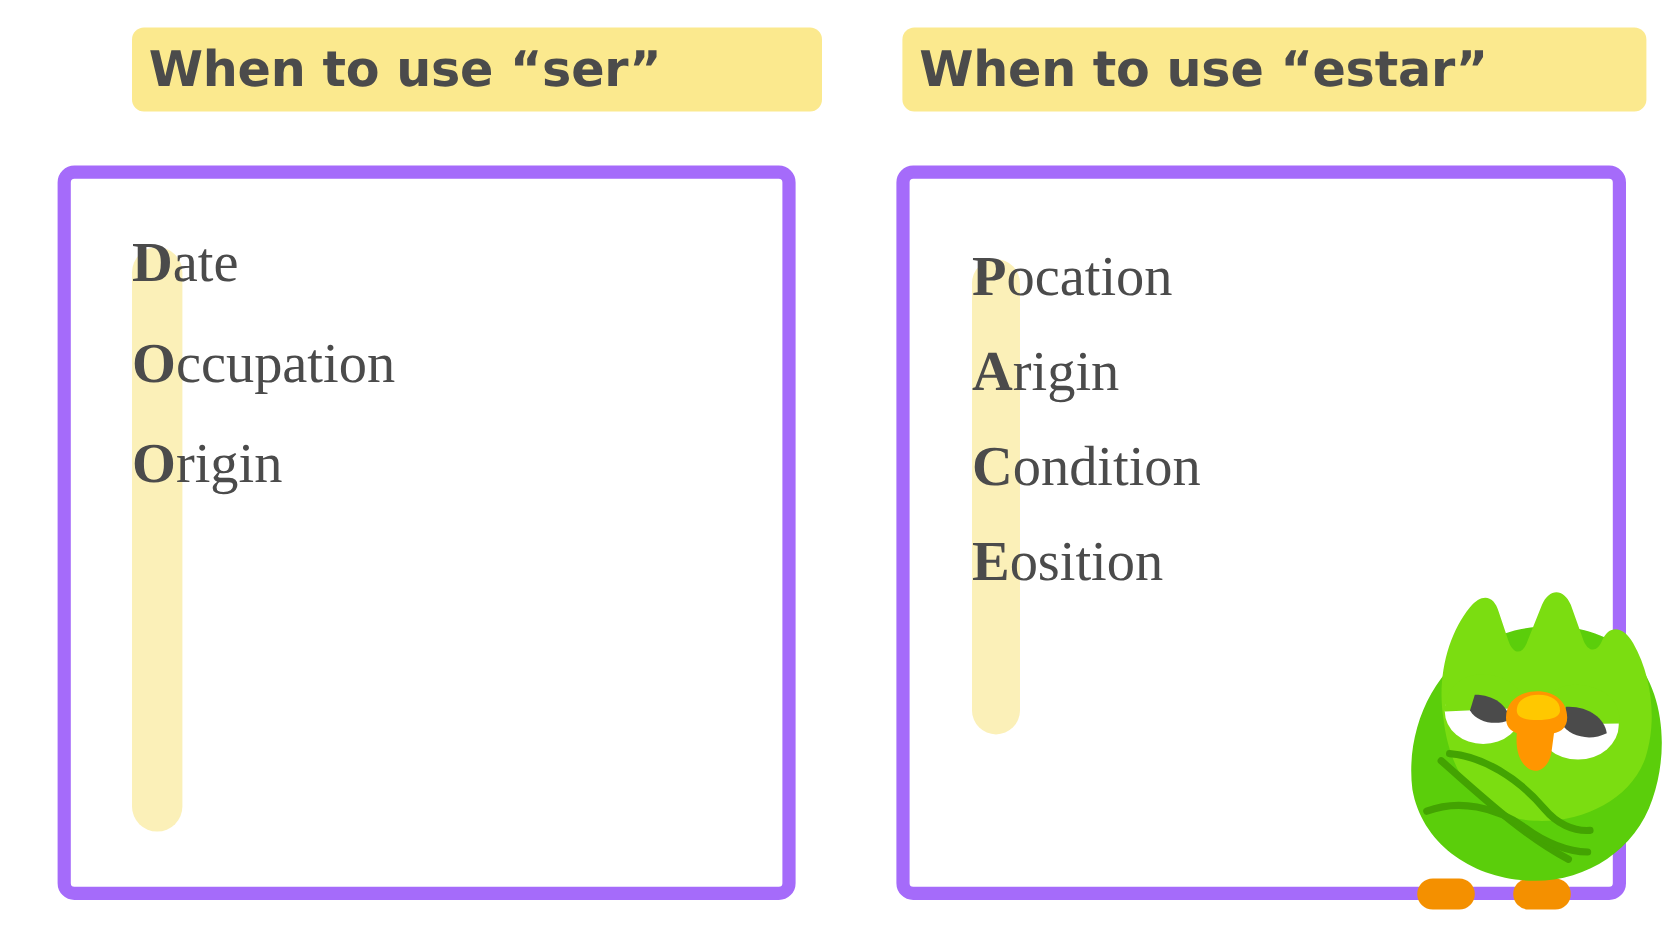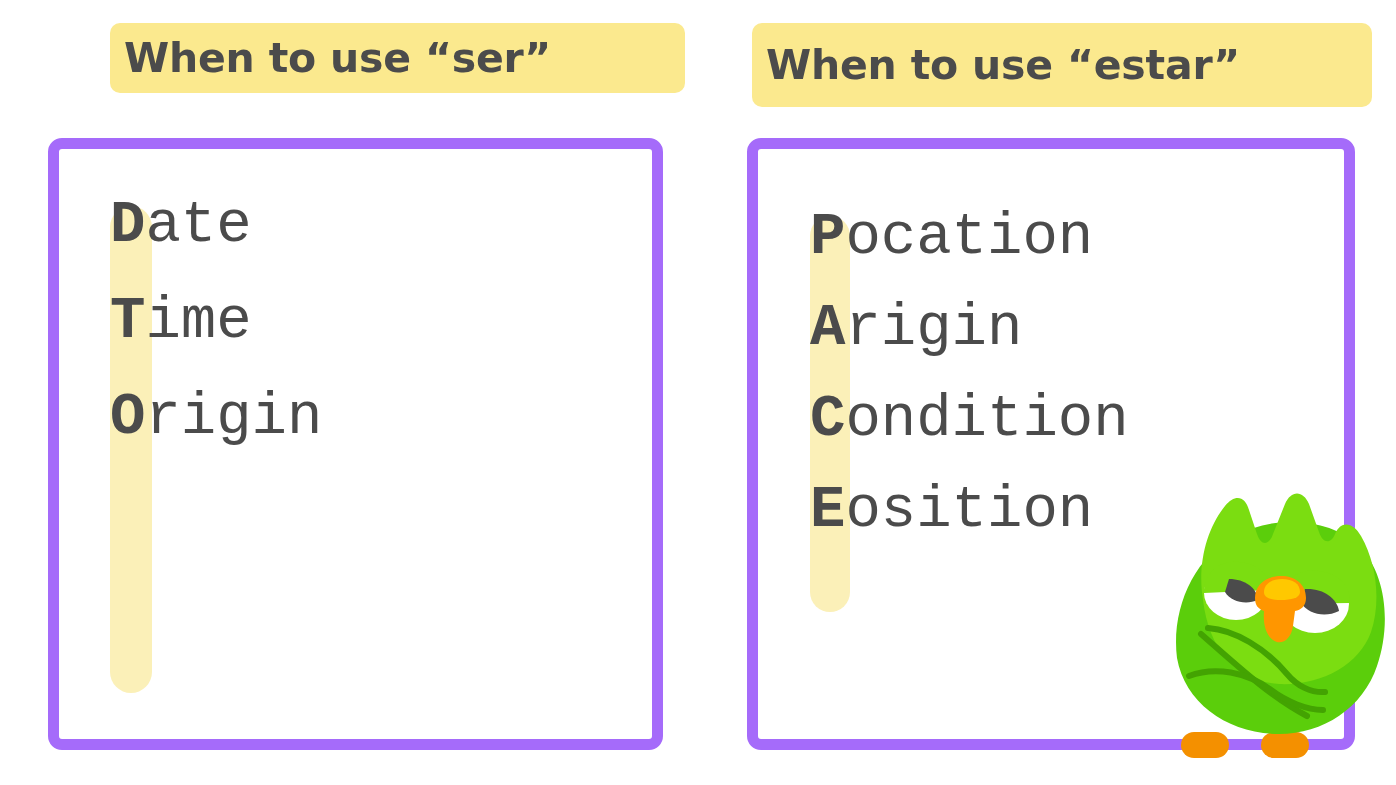--- a/index.html
+++ b/index.html
@@ -36,21 +36,21 @@
     letter-spacing: -0.2px;
     display: flex;
     align-items: center;
     justify-content: flex-start;
     padding: 0 14px;
     box-sizing: border-box;
     white-space: nowrap;
     font-family: "DejaVu Sans", "Liberation Sans", sans-serif;
   }
   #title-ser   { left: 70px;  top: 23px; width: 575px; height: 70px; margin-left: 40px; }
-  #title-estar { left: 752px; top: 23px; width: 620px; height: 84px; }
+  #title-estar { left: 752px; top: 23px; width: 620px; height: 70px; }
 
   
   .panel {
     position: absolute;
     background: #ffffff;
     border: 11px solid #A56BFA;
     border-radius: 14px;
     box-sizing: border-box;
   }
   #panel-ser   { left: 48px;  top: 138px; width: 615px; height: 612px; }
@@ -73,25 +73,25 @@
     border-radius: 22px;
     z-index: 0;
   }
   #strip-doctor { left: 110px; top: 206px; width: 42px; height: 487px; }
   #strip-place  { left: 810px; top: 216px; width: 40px; height: 396px; }
 
   .acronym-item {
     position: relative;
     z-index: 1;
     color: #4B4B4B;
-    font-size: 59px;
+    font-size: 47px;
     line-height: 1;
     white-space: nowrap;
     font-weight: 400;
-    font-family: Liberation Mono, monospace;
+    font-family: Liberation Serif, serif;
   }
   #list-doctor .acronym-item { margin-bottom: 37px; }
   #list-place  .acronym-item { margin-bottom: 32px; }
   .acronym-item:last-child { margin-bottom: 0; }
 
   .acronym-initial {
     font-weight: 700;
     color: #4B4B4B;
   }
   .acronym-rest {
@@ -118,21 +118,21 @@
 
   <div class="panel" id="panel-ser"></div>
 
   <div class="letter-strip" id="strip-doctor"></div>
 
   <ul class="acronym-list" id="list-doctor">
     <li class="acronym-item">
       <span class="acronym-initial">D</span><span class="acronym-rest">ate</span>
     </li>
     <li class="acronym-item">
-      <span class="acronym-initial">T</span><span class="acronym-rest">ime</span>
+      <span class="acronym-initial">O</span><span class="acronym-rest">ccupation</span>
     </li>
     <li class="acronym-item">
       <span class="acronym-initial">O</span><span class="acronym-rest">rigin</span>
     </li>
   </ul>
 
   <div class="title-chip" id="title-estar">When to use “estar”</div>
 
   <div class="panel" id="panel-estar"></div>
 

